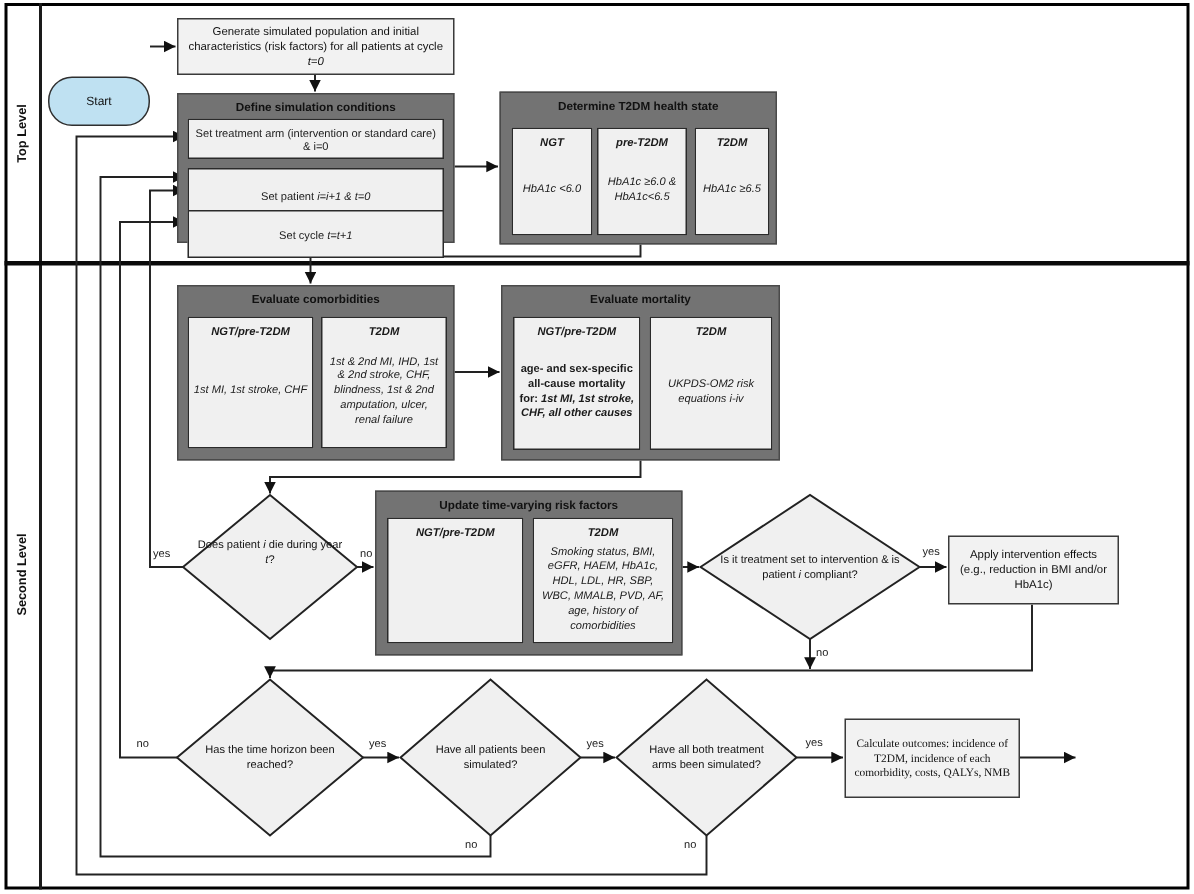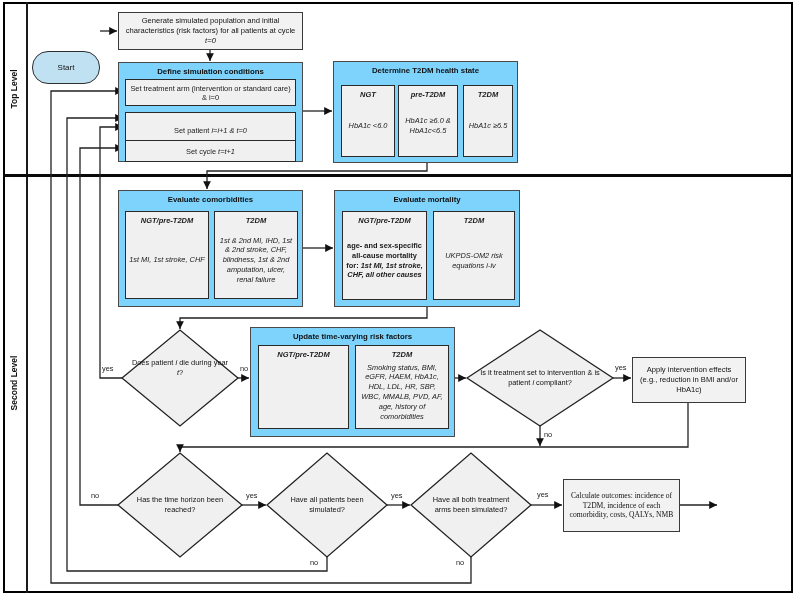--- a/index.html
+++ b/index.html
@@ -11,21 +11,21 @@
   .lane-divider { position:absolute; left:3px; top:174px; width:790px; height:2.5px; background:#0a0a0a; }
   .lane-label { position:absolute; width:90px; text-align:center; font-weight:bold; font-size:8.5px; color:#111;
                 transform:rotate(-90deg); white-space:nowrap; }
 
   svg.layer { position:absolute; left:0; top:0; }
 
   .box { position:absolute; background:#f2f2f2; border:1.4px solid #3a3a3a; display:flex; align-items:center;
          justify-content:center; text-align:center; font-size:7.6px; line-height:1.3; color:#111; padding:2px 5px; }
   .terminal { position:absolute; background:#bfe1f2; border:1.5px solid #2f2f2f; border-radius:16px; display:flex;
               align-items:center; justify-content:center; font-size:8px; color:#111; }
-  .container { position:absolute; background:#7dd3fc; border:1.8px solid #4a4a4a; }
+  .container { position:absolute; background:#737373; border:1.8px solid #4a4a4a; }
   .container-title { position:absolute; top:4px; left:0; right:0; text-align:center; font-weight:bold;
                      font-size:7.8px; color:#111; }
   .sub { position:absolute; background:#f0f0f0; border:1.2px solid #2a2a2a; text-align:center; font-size:7.4px;
          color:#1a1a1a; padding:3px 2px; display:flex; flex-direction:column; }
   .sub-h { font-weight:bold; font-style:italic; font-size:7.5px; flex:0 0 auto; margin-top:1px; }
   .sub-b { font-style:italic; line-height:1.32; flex:1 1 auto; display:flex; align-items:center;
            justify-content:center; padding:2px 1px; }
   .sub-b.roman { font-style:normal;font-weight:bold; }
   .dtext { position:absolute; display:flex; align-items:center; justify-content:center; text-align:center;
            font-size:7.4px; line-height:1.32; color:#111; }
@@ -88,21 +88,21 @@
     </div>
 
   <div class="container" style="left:118px; top:62px; width:185px; height:100px;">
     <div class="container-title">Define simulation conditions</div>
     <div class="sub" style="left:6px; top:16px; width:171px; height:27px; justify-content:center;">
         <span><span>Set treatment arm (intervention or standard care) &amp; i=0</span></span>
       </div>
     <div class="sub" style="left:6px; top:49px; width:171px; height:37px; justify-content:center;">
         <span><span>Set patient </span><span class="it">i=i+1 &amp; t=0</span></span>
       </div>
-    <div class="sub" style="left:6px; top:77px; width:171px; height:22px; justify-content:center;">
+    <div class="sub" style="left:6px; top:77px; width:171px; height:32px; justify-content:center;">
         <span><span>Set cycle </span><span class="it">t=t+1</span></span>
       </div>
   </div>
 
   <div class="container" style="left:333px; top:61px; width:185px; height:102px;">
     <div class="container-title">Determine T2DM health state</div>
     <div class="sub" style="left:7px; top:23px; width:54px; height:72px;">
       <div class="sub-h">NGT</div>
       <div class="sub-b">HbA1c &lt;6.0</div>
     </div>

